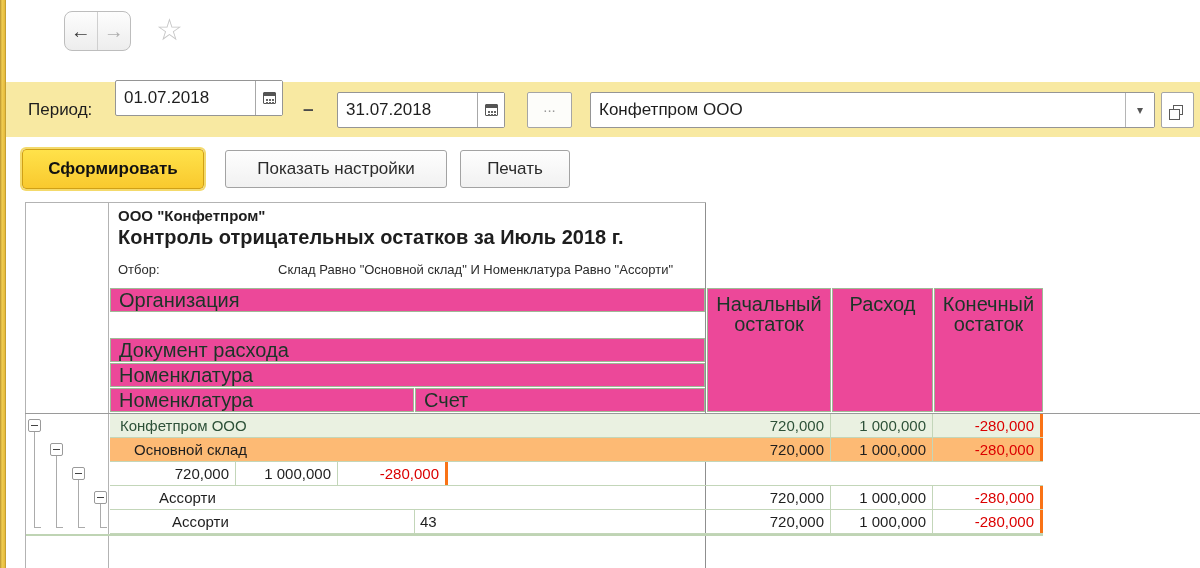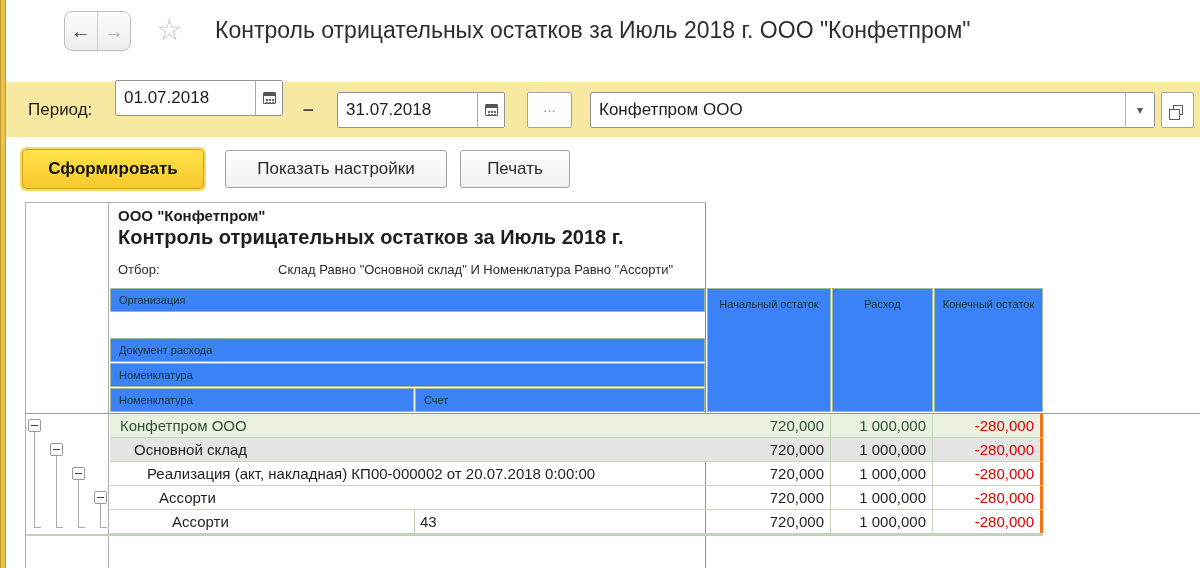--- a/index.html
+++ b/index.html
@@ -70,32 +70,32 @@
   .h413 { left:25px;  top:413px; width:1175px; height:1px; background:#9a9a9a; }
   .hbot { left:26px;  top:534px; width:1017px; height:2px; background:#bfd4b4; }
 
   
   .rh-org   { left:118px; top:207px; font-size:15px; font-weight:bold; white-space:nowrap; z-index:3; }
   .rh-title { left:118px; top:226px; font-size:20px; font-weight:bold; white-space:nowrap; z-index:3; }
   .rh-flt-l { left:118px; top:262px; font-size:13px; color:#2b2b2b; z-index:3; }
   .rh-flt-v { left:278px; top:262px; font-size:13px; color:#2b2b2b; white-space:nowrap; z-index:3; }
 
   
-  .gcell { background:#3b82f6; border:1px solid #9fba96; color:#1b3527; font-size:11px; z-index:2; }
+  .gcell { background:#ec4899; border:1px solid #9fba96; color:#1b3527; font-size:20px; z-index:2; }
   .gh { left:110px; width:595px; height:24px; line-height:22px; padding-left:8px; }
   .gh1{top:288px}.gh2{top:313px}.gh3{top:338px}.gh4{top:363px}
   .gh5a{top:388px; left:110px; width:304px; height:24px; line-height:22px; padding-left:8px;}
   .gh5b{top:388px; left:415px; width:290px; height:24px; line-height:22px; padding-left:8px;}
   .vh { top:288px; height:124px; text-align:center; padding-top:5px; line-height:20px; }
   .vh1{ left:707px; width:124px; } .vh2{ left:832px; width:101px; } .vh3{ left:934px; width:109px; }
 
   
   .trow { left:110px; width:933px; height:24px; display:flex; border-bottom:1px solid #c3d6b9;
     font-size:15px; line-height:23px; }
-  .t1{top:414px; background:#eaf1e1;} .t2{top:438px; background:#e5e5e5;}
+  .t1{top:414px; background:#eaf1e1;} .t2{top:438px; background:#fdba74;}
   .t3{top:462px;} .t4{top:486px;} .t5{top:510px;}
   .c-name { width:595px; white-space:nowrap; overflow:hidden; position:relative; }
   .c-num  { text-align:right; padding-right:6px; white-space:nowrap; }
   .c-start{ width:125px; } .c-exp { width:102px; border-left:1px solid #c3d6b9; }
   .c-end  { width:111px; border-left:1px solid #c3d6b9; border-right:3px solid #f97316; color:#db0000; }
   .t1 .c-name, .t1 .c-start, .t1 .c-exp { color:#2d5138; }
   .ind1{padding-left:10px}.ind2{padding-left:24px}.ind3{padding-left:37px}
   .ind4{padding-left:49px}.ind5{padding-left:62px}
   .acct { position:absolute; left:310px; top:0; }
   .acct-div { left:414px; top:510px; width:1px; height:24px; background:#c3d6b9; }
@@ -114,21 +114,20 @@
 
   <div class="abs navgroup">
     <div class="navbtn back">
         <span>←</span>
       </div>
     <div class="navbtn fwd">
         <span>→</span>
       </div>
   </div>
   <div class="abs star">☆</div>
-  <div class="abs wtitle">Контроль отрицательных остатков за Июль 2018 г. ООО "Конфетпром"</div>
 
   <div class="abs panel"></div>
   <div class="abs plabel">Период:</div>
 
   <div class="abs tinput date1">
     <input value="01.07.2018" style="">
     <div class="inbtn">
       <span class="cal"></span>
     </div>
   </div>
@@ -182,21 +181,20 @@
     <div class="c-num c-exp">1 000,000</div>
     <div class="c-num c-end">-280,000</div>
   </div>
   <div class="abs trow t2">
     <div class="c-name ind2">Основной склад</div>
     <div class="c-num c-start">720,000</div>
     <div class="c-num c-exp">1 000,000</div>
     <div class="c-num c-end">-280,000</div>
   </div>
   <div class="abs trow t3">
-    <div class="c-name ind3">Реализация (акт, накладная) КП00-000002 от 20.07.2018 0:00:00</div>
     <div class="c-num c-start">720,000</div>
     <div class="c-num c-exp">1 000,000</div>
     <div class="c-num c-end">-280,000</div>
   </div>
   <div class="abs trow t4">
     <div class="c-name ind4">Ассорти</div>
     <div class="c-num c-start">720,000</div>
     <div class="c-num c-exp">1 000,000</div>
     <div class="c-num c-end">-280,000</div>
   </div>

